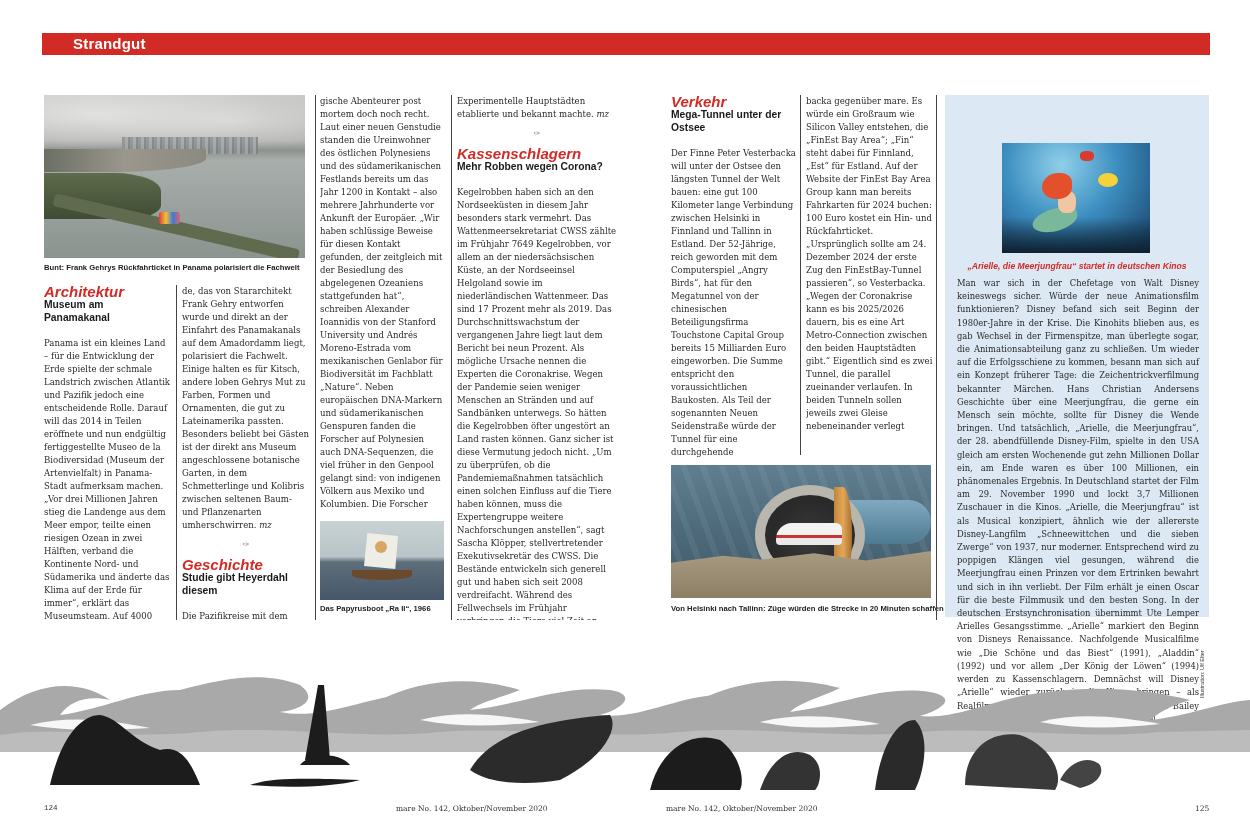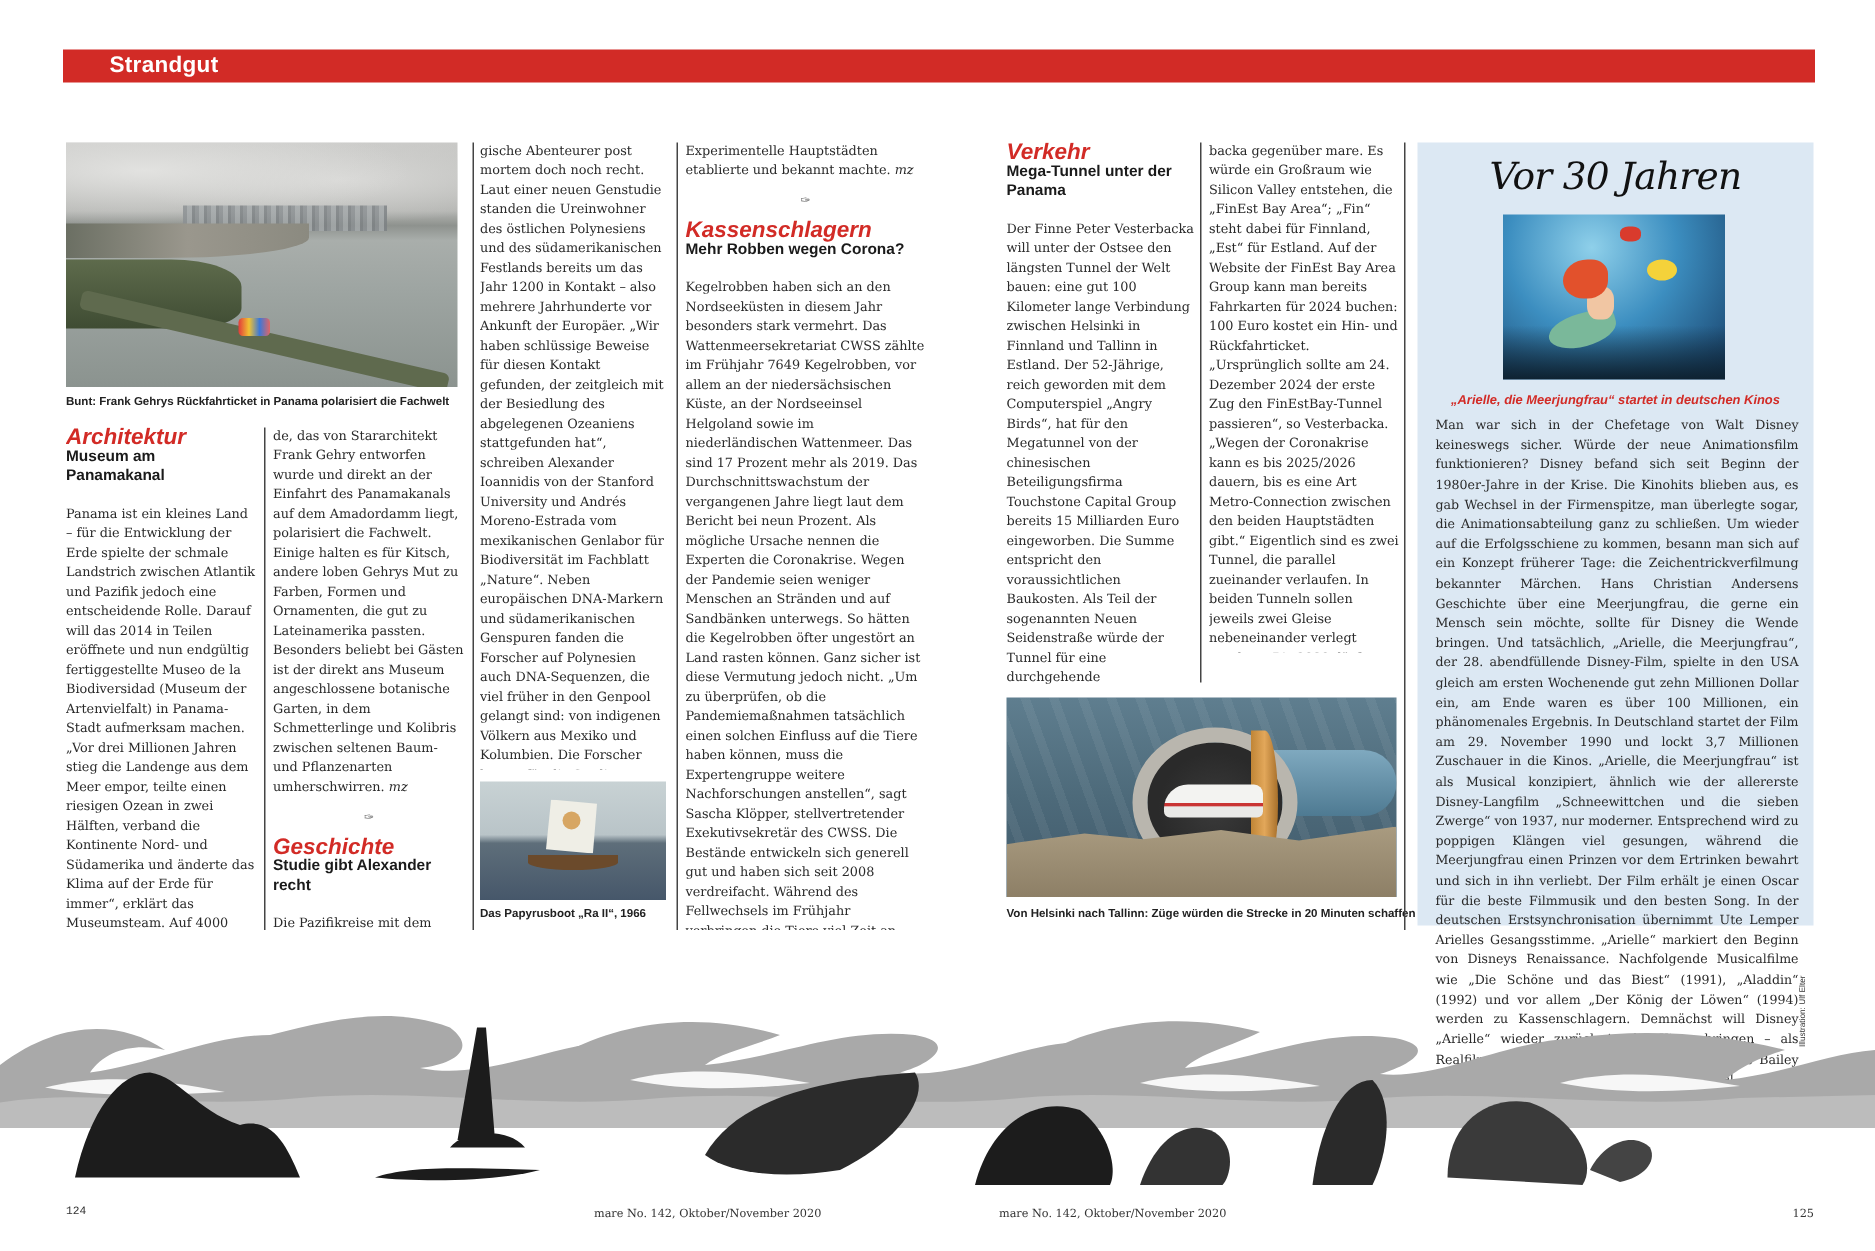--- a/index.html
+++ b/index.html
@@ -87,21 +87,21 @@
   <div class="headline">Museum am Panamakanal</div>
   <p>Panama ist ein kleines Land – für die Entwicklung der Erde spielte der schmale Landstrich zwischen Atlantik und Pazifik jedoch eine entscheidende Rolle. Darauf will das 2014 in Teilen eröffnete und nun endgültig fertiggestellte Museo de la Biodiversidad (Museum der Artenvielfalt) in Panama-Stadt aufmerksam machen. „Vor drei Millionen Jahren stieg die Landenge aus dem Meer empor, teilte einen riesigen Ozean in zwei Hälften, verband die Kontinente Nord- und Südamerika und änderte das Klima auf der Erde für immer“, erklärt das Museumsteam. Auf 4000 Quadratmetern werden die Besucher über die dramatischen Veränderungen informiert, die die Entstehung Panamas in der Biosphäre auslöste: Meeresströmungen wurden umgeleitet, Eiszeiten in Gang gesetzt, die Arktis vergletscherte. Das kunterbunte Museumsgebäu-</p>
 </div>
 
 <div class="rule" style="left:176px; top:285px; height:335px;"></div>
 
 <div class="col" style="left:182px; top:285px; width:128px; height:335px; overflow:hidden;">
   <p><span>de, das von Stararchitekt Frank Gehry entworfen wurde und direkt an der Einfahrt des Panamakanals auf dem Amadordamm liegt, polarisiert die Fachwelt. Einige halten es für Kitsch, andere loben Gehrys Mut zu Farben, Formen und Ornamenten, die gut zu Lateinamerika passten. Besonders beliebt bei Gästen ist der direkt ans Museum angeschlossene botanische Garten, in dem Schmetterlinge und Kolibris zwischen seltenen Baum- und Pflanzenarten umherschwirren.</span> <span class="sig">mz</span></p>
   <div class="divider-mark">✑</div>
   <div class="kicker">Geschichte</div>
-  <div class="headline">Studie gibt Alexander recht</div>
+  <div class="headline">Studie gibt Heyerdahl diesem</div>
   <p>Die Pazifikreise mit dem Balsaholzfloß „Kon-Tiki“ im Jahr 1947 machte Thor Heyerdahl weltberühmt. Seine These über frühe Kontakte zwischen Polynesien und Südamerika wurde von der Fachwelt jedoch nie ernst genommen. Nun bekommt der norwe-</p>
 </div>
 
 <div class="rule" style="left:315px; top:95px; height:525px;"></div>
 
 <div class="col" style="left:320px; top:95px; width:126px; height:418px; overflow:hidden;">
   <p>gische Abenteurer post mortem doch noch recht. Laut einer neuen Genstudie standen die Ureinwohner des östlichen Polynesiens und des südamerikanischen Festlands bereits um das Jahr 1200 in Kontakt – also mehrere Jahrhunderte vor Ankunft der Europäer. „Wir haben schlüssige Beweise für diesen Kontakt gefunden, der zeitgleich mit der Besiedlung des abgelegenen Ozeaniens stattgefunden hat“, schreiben Alexander Ioannidis von der Stanford University und Andrés Moreno-Estrada vom mexikanischen Genlabor für Biodiversität im Fachblatt „Nature“. Neben europäischen DNA-Markern und südamerikanischen Genspuren fanden die Forscher auf Polynesien auch DNA-Sequenzen, die viel früher in den Genpool gelangt sind: von indigenen Völkern aus Mexiko und Kolumbien. Die Forscher hatten für die Studie Genome von 807 Menschen auf 17 Inseln im heutigen Polynesien untersucht sowie von 15 indigenen Gruppen an der Westküste Südamerikas. Heyerdahl, der 2002 starb, unternahm nach seiner legendären „Kon-Tiki“-Fahrt noch weitere Expeditionen, darunter 1970 mit dem Papyrusboot „Ra II“ von Marokko nach Barbados. Er gilt als derjenige, der die sogenannte</p>
 </div>
 
 <div class="photo photo-ra">
@@ -117,21 +117,21 @@
   <p><span>Experimentelle Hauptstädten etablierte und bekannt machte.</span> <span class="sig">mz</span></p>
   <div class="divider-mark">✑</div>
   <div class="kicker">Kassenschlagern</div>
   <div class="headline">Mehr Robben wegen Corona?</div>
   <p><span>Kegelrobben haben sich an den Nordseeküsten in diesem Jahr besonders stark vermehrt. Das Wattenmeersekretariat CWSS zählte im Frühjahr 7649 Kegelrobben, vor allem an der niedersächsischen Küste, an der Nordseeinsel Helgoland sowie im niederländischen Wattenmeer. Das sind 17 Prozent mehr als 2019. Das Durchschnittswachstum der vergangenen Jahre liegt laut dem Bericht bei neun Prozent. Als mögliche Ursache nennen die Experten die Coronakrise. Wegen der Pandemie seien weniger Menschen an Stränden und auf Sandbänken unterwegs. So hätten die Kegelrobben öfter ungestört an Land rasten können. Ganz sicher ist diese Vermutung jedoch nicht. „Um zu überprüfen, ob die Pandemiemaßnahmen tatsächlich einen solchen Einfluss auf die Tiere haben können, muss die Expertengruppe weitere Nachforschungen anstellen“, sagt Sascha Klöpper, stellvertretender Exekutivsekretär des CWSS. Die Bestände entwickeln sich generell gut und haben sich seit 2008 verdreifacht. Während des Fellwechsels im Frühjahr verbringen die Tiere viel Zeit an Land und können besonders gut aus der Luft gezählt werden.</span> </p>
 
 </div>
 
 <div class="col" style="left:671px; top:95px; width:125px; height:365px; overflow:hidden;">
   <div class="kicker">Verkehr</div>
-  <div class="headline">Mega-Tunnel unter der Panama</div>
+  <div class="headline">Mega-Tunnel unter der Ostsee</div>
   <p>Der Finne Peter Vesterbacka will unter der Ostsee den längsten Tunnel der Welt bauen: eine gut 100 Kilometer lange Verbindung zwischen Helsinki in Finnland und Tallinn in Estland. Der 52-Jährige, reich geworden mit dem Computerspiel „Angry Birds“, hat für den Megatunnel von der chinesischen Beteiligungsfirma Touchstone Capital Group bereits 15 Milliarden Euro eingeworben. Die Summe entspricht den voraussichtlichen Baukosten. Als Teil der sogenannten Neuen Seidenstraße würde der Tunnel für eine durchgehende Schienenverbindung von der Arktis bis nach China sorgen. Güterzüge könnten Bodenschätze vom Polarkreis zur Verarbeitung nach Fernost transportieren. Für die Strecke Helsinki–Tallinn über den Finnischen Meerbusen braucht die Fähre etwa zwei Stunden – für 60 Euro hin und zurück. „Die Züge schaffen die Strecke in 20 bis 30 Minuten“, erklärt Vester-</p>
 </div>
 
 <div class="rule" style="left:800px; top:95px; height:360px;"></div>
 
 <div class="col" style="left:806px; top:95px; width:128px; height:340px; overflow:hidden;">
   <p><span>backa gegenüber mare. Es würde ein Großraum wie Silicon Valley entstehen, die „FinEst Bay Area“; „Fin“ steht dabei für Finnland, „Est“ für Estland. Auf der Website der FinEst Bay Area Group kann man bereits Fahrkarten für 2024 buchen: 100 Euro kostet ein Hin- und Rückfahrticket. „Ursprünglich sollte am 24. Dezember 2024 der erste Zug den FinEstBay-Tunnel passieren“, so Vesterbacka. „Wegen der Coronakrise kann es bis 2025/2026 dauern, bis es eine Art Metro-Connection zwischen den beiden Hauptstädten gibt.“ Eigentlich sind es zwei Tunnel, die parallel zueinander verlaufen. In beiden Tunneln sollen jeweils zwei Gleise nebeneinander verlegt werden. „Bis 2030 dürften sich die Passagierzahlen verfünffachen“, sagt Vesterbacka. „Nach 17 Jahren werden sich die Tunnelkosten amortisiert haben.“ Eine Machbarkeitsstudie, zum Teil von der EU finanziert, kommt zu dem Schluss: Grundsätzlich kann der Plan von Vesterbacka funktionieren.</span> </p>
 
 </div>
 
@@ -141,21 +141,20 @@
     <div class="ring"></div>
     <div class="band"></div>
     <div class="train"></div>
     <div class="rock"></div>
 </div>
 <div class="caption" style="left:671px; top:603px;">Von Helsinki nach Tallinn: Züge würden die Strecke in 20 Minuten schaffen</div>
 
 <div class="rule" style="left:936px; top:95px; height:525px;"></div>
 
 <div class="box">
-  <div class="box-title">Vor 30 Jahren</div>
   <div class="photo photo-ariel">
     <div class="weed"></div>
       <div class="tail"></div>
       <div class="body"></div>
       <div class="hair"></div>
       <div class="flounder"></div>
       <div class="sebastian"></div>
   </div>
   <div class="box-kicker">„Arielle, die Meerjungfrau“ startet in deutschen Kinos</div>
   <div class="box-body">

